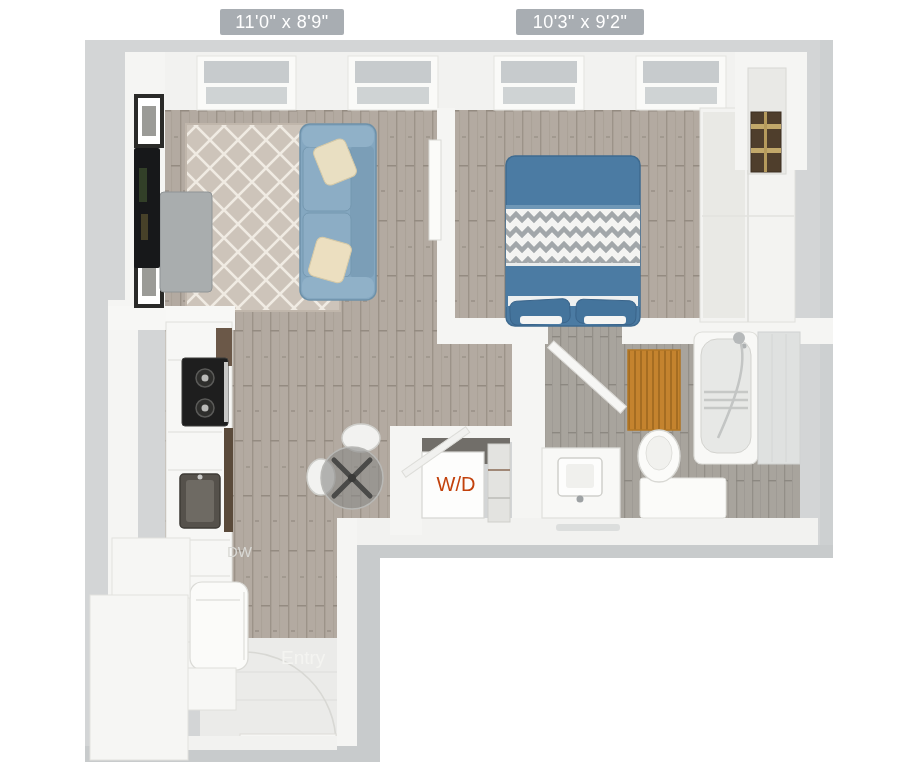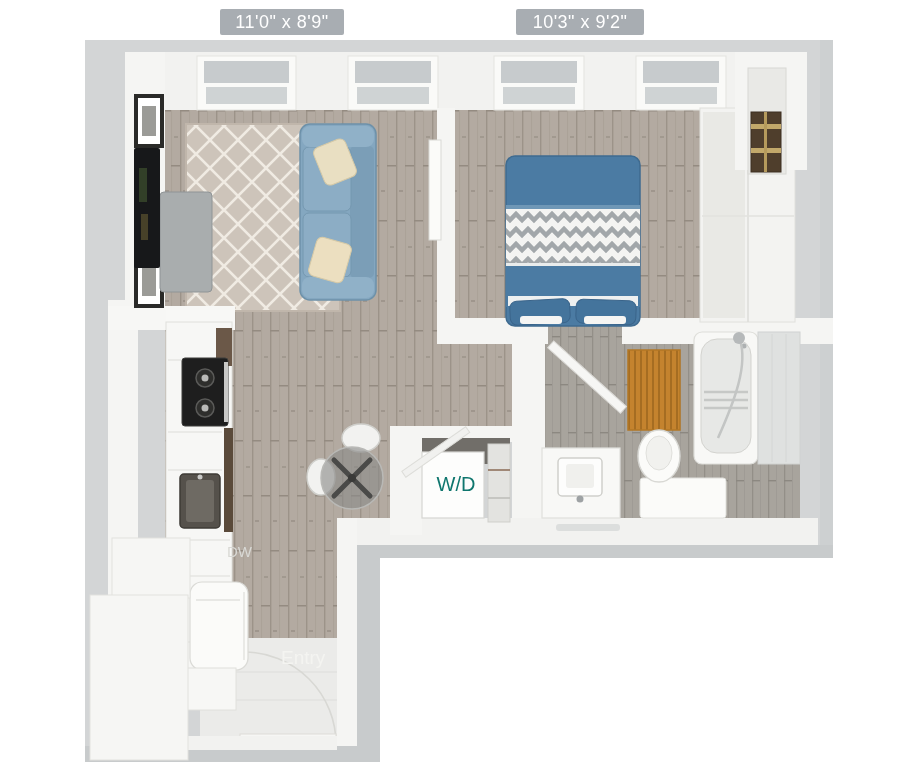--- a/index.html
+++ b/index.html
@@ -9,21 +9,21 @@
   }
   .stage svg{position:absolute;left:0;top:0;}
   .dim-badge{
     position:absolute;height:26px;line-height:26px;text-align:center;
     background:#a8adb2;color:#ffffff;font-size:18px;letter-spacing:.5px;
     border-radius:2px;white-space:nowrap;
   }
   .badge-lr{left:220px;top:9px;width:124px;}
   .badge-br{left:516px;top:9px;width:128px;}
   .floor-label{position:absolute;white-space:nowrap;}
-  .label-wd{left:424px;top:473px;width:64px;text-align:center;color:#0f766e;font-size:20px;}
+  .label-wd{left:424px;top:473px;width:64px;text-align:center;color:#c2410c;font-size:20px;}
   .label-dw{left:227px;top:543px;color:#d9d9d5;font-size:15px;}
   .label-entry{left:281px;top:647px;color:#f4f4f1;font-size:19px;text-align:center;}
 </style>
 </head>
 <body>
 
 <div class="stage">
 
 <svg width="921" height="768" viewBox="0 0 921 768">
   <defs>

